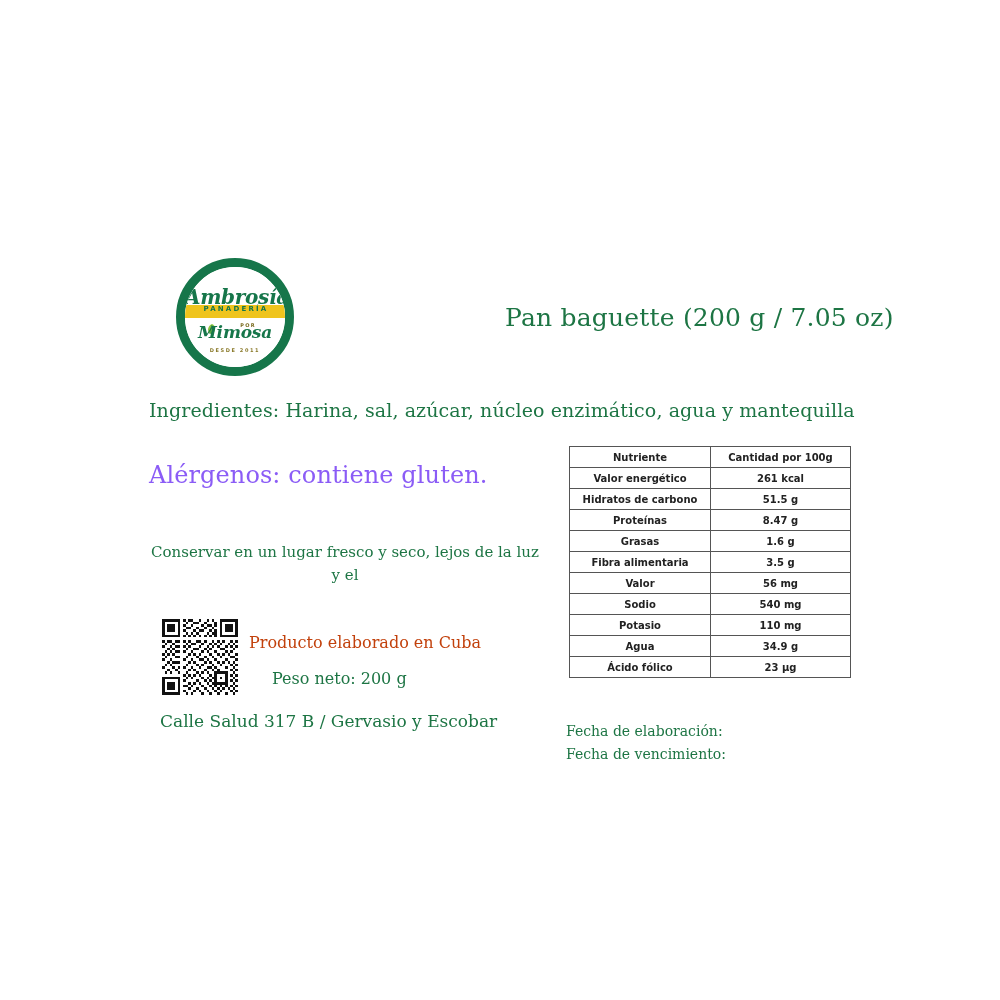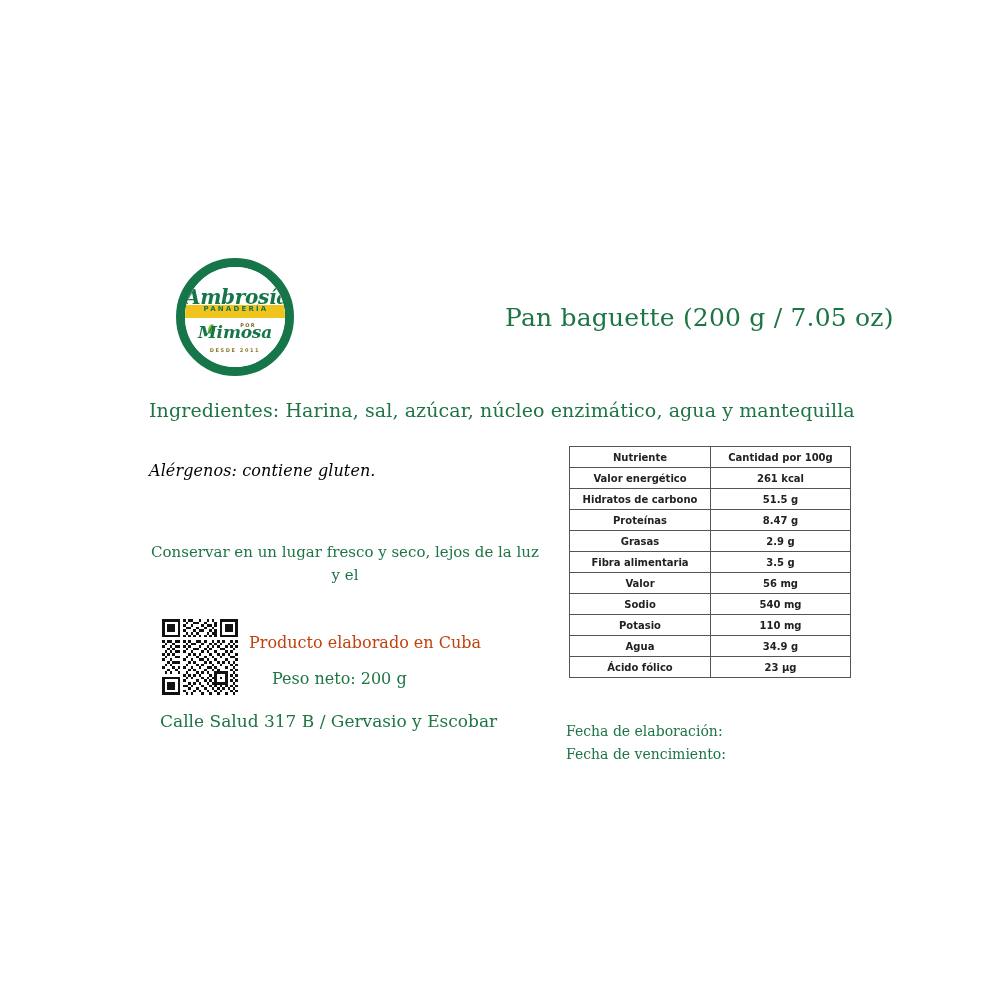--- a/index.html
+++ b/index.html
@@ -144,25 +144,24 @@
     top: 399px;
     font-size: 19px;
     color: #1d7544;
     white-space: nowrap;
     letter-spacing: 0.1px;
   }
   .allergens {
     position: absolute;
     left: 149px;
     top: 461px;
-    font-size: 16px;
-    color: #000000;
+    font-size: 24px;
+    color: #8b5cf6;
     white-space: nowrap;
     letter-spacing: 0.1px;
-    font-style: italic;
   }
 
   
   .storage {
     position: absolute;
     left: 150px;
     top: 541px;
     width: 390px;
     text-align: center;
     font-size: 15px;
@@ -590,21 +589,21 @@
       <tr>
         <td>Hidratos de carbono</td>
         <td>51.5 g</td>
       </tr>
       <tr>
         <td>Proteínas</td>
         <td>8.47 g</td>
       </tr>
       <tr>
         <td>Grasas</td>
-        <td>2.9 g</td>
+        <td>1.6 g</td>
       </tr>
       <tr>
         <td>Fibra alimentaria</td>
         <td>3.5 g</td>
       </tr>
       <tr>
         <td>Valor</td>
         <td>56 mg</td>
       </tr>
       <tr>

